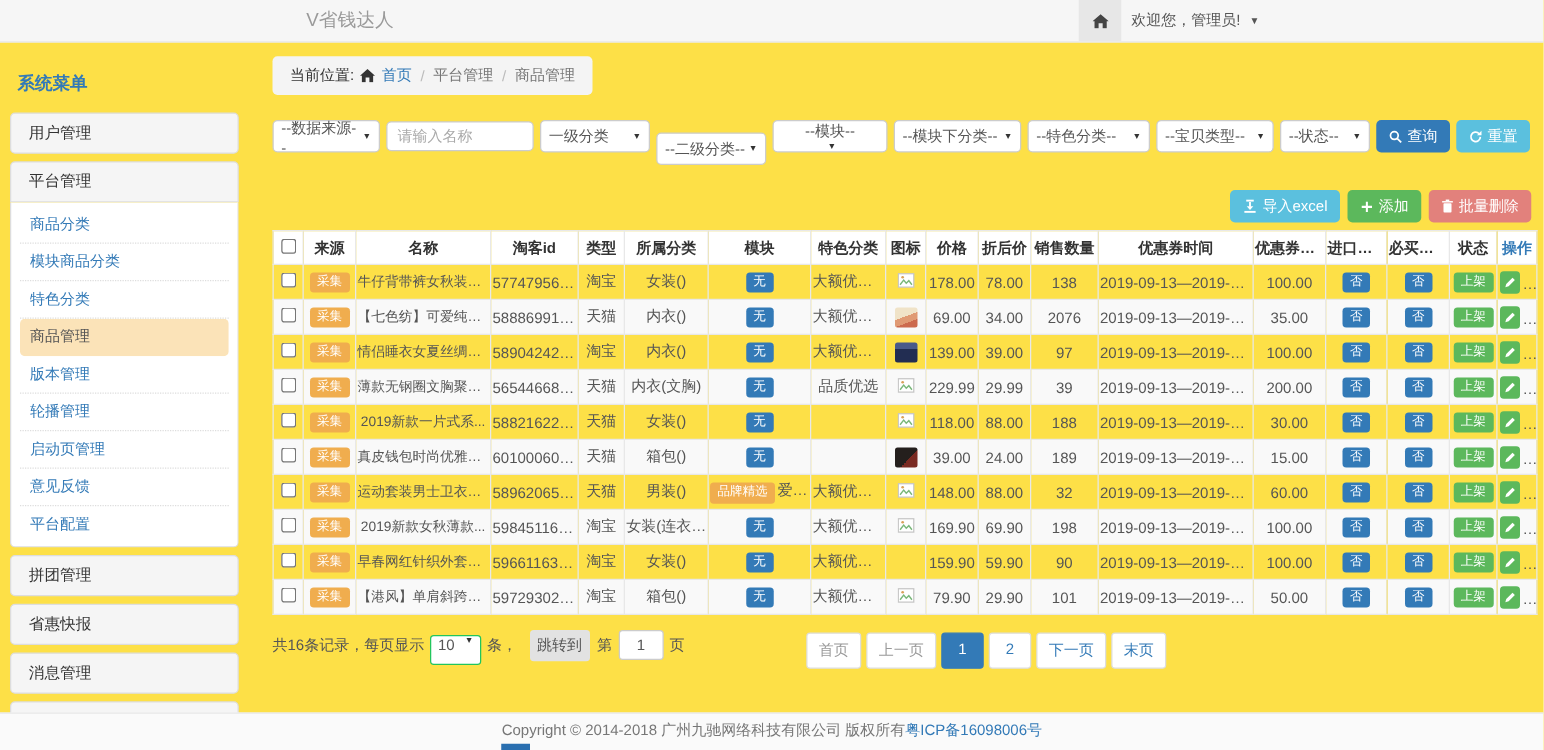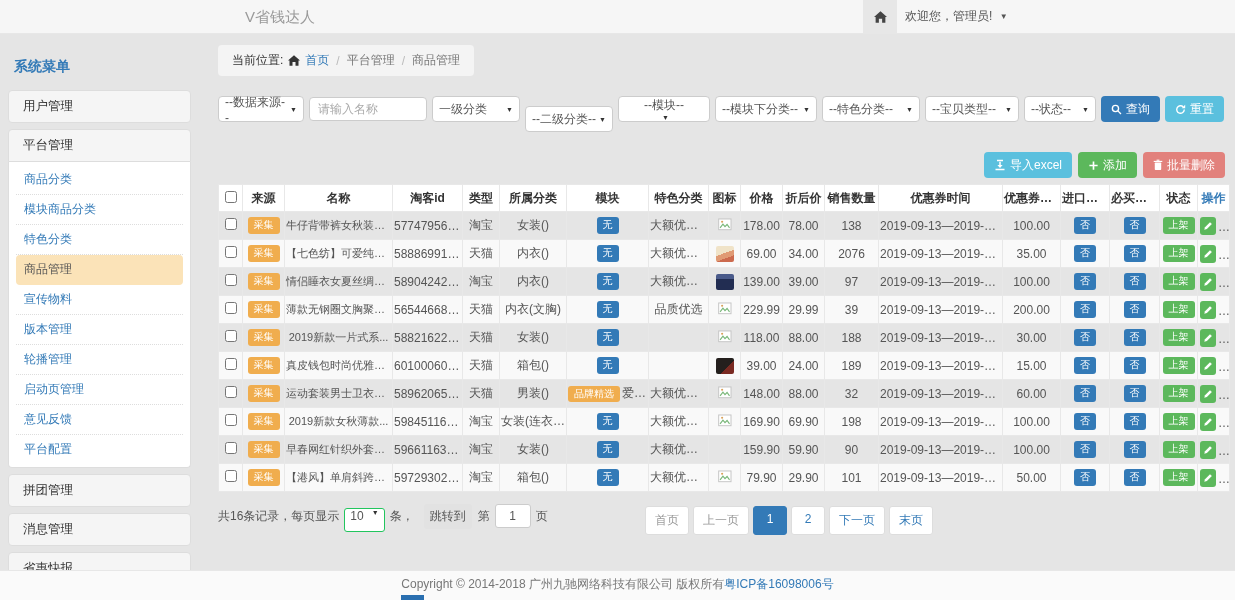--- a/index.html
+++ b/index.html
@@ -1,16 +1,16 @@
 <!DOCTYPE html>
 <html><head>
 <meta charset="utf-8">
 <style>
   html,body{margin:0;padding:0;background:#fff;}
-  .page{position:relative;width:1235px;height:600px;background:#e5e5e5;overflow:hidden;
+  .page{position:relative;width:1235px;height:600px;background:#fde047;overflow:hidden;
         font-family:"Liberation Sans","DejaVu Sans",sans-serif;color:#555;}
 
   
   .topbar{position:absolute;top:0;left:0;right:0;height:33px;background:#f6f6f6;border-bottom:1px solid #e7e7e7;}
   .brand{position:absolute;left:245px;top:0;line-height:33px;font-size:15px;color:#9a9a9a;}
   .home-box{position:absolute;left:863px;top:0;width:34px;height:33px;background:#e7e7e7;
             display:flex;align-items:center;justify-content:center;cursor:pointer;}
   .welcome{position:absolute;left:905px;top:0;line-height:33px;font-size:12px;color:#555;cursor:pointer;}
   .welcome .ucaret{font-size:8px;color:#555;margin-left:4px;vertical-align:1px;}
 
@@ -113,30 +113,29 @@
   <div class="sidebar">
     <div class="menu-title">系统菜单</div>
     <div id="sb">
         <div class="panel-h">用户管理</div>
         <div class="panel-h open">平台管理</div>
         <div class="submenu">
           <div class="subitem">商品分类</div>
           <div class="subitem">模块商品分类</div>
           <div class="subitem">特色分类</div>
           <div class="subitem active">商品管理</div>
-          <div class="subitem">宣传物料</div>
           <div class="subitem">版本管理</div>
           <div class="subitem">轮播管理</div>
           <div class="subitem">启动页管理</div>
           <div class="subitem">意见反馈</div>
           <div class="subitem">平台配置</div>
         </div>
         <div class="panel-h">拼团管理</div>
+        <div class="panel-h">省惠快报</div>
         <div class="panel-h">消息管理</div>
-        <div class="panel-h">省惠快报</div>
         <div class="panel-h">订单管理</div>
       </div>
   </div>
 
   <div class="main">
     <div class="breadcrumb">
       <span>当前位置:</span>
       <span class="bimg">
         <svg width="12" height="11" viewBox="0 0 16 14">
             <path d="M8 0L0 7h2v7h4V9h4v5h4V7h2z" fill="#333"></path>

